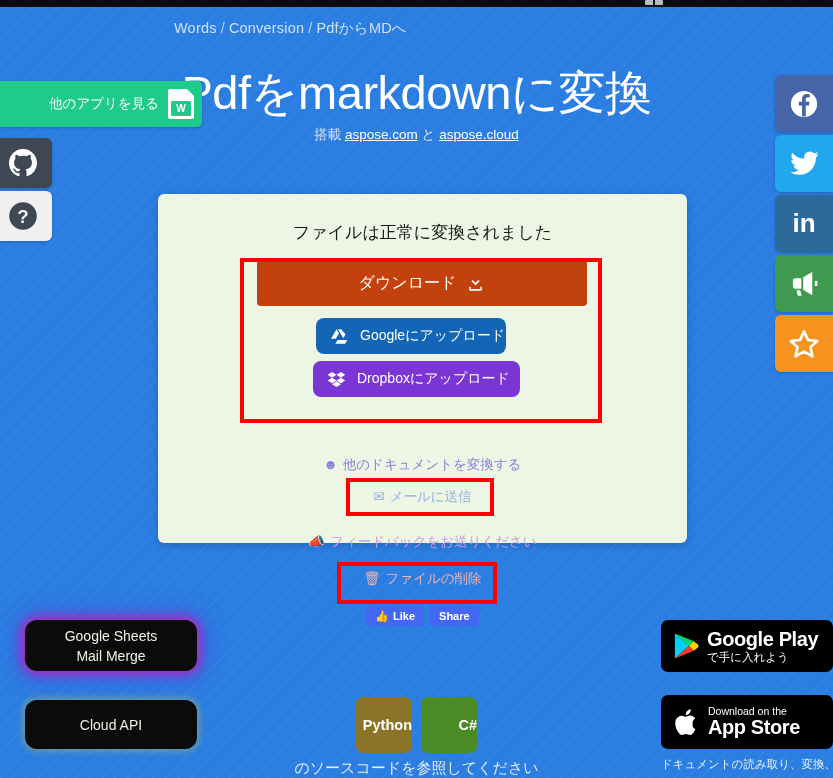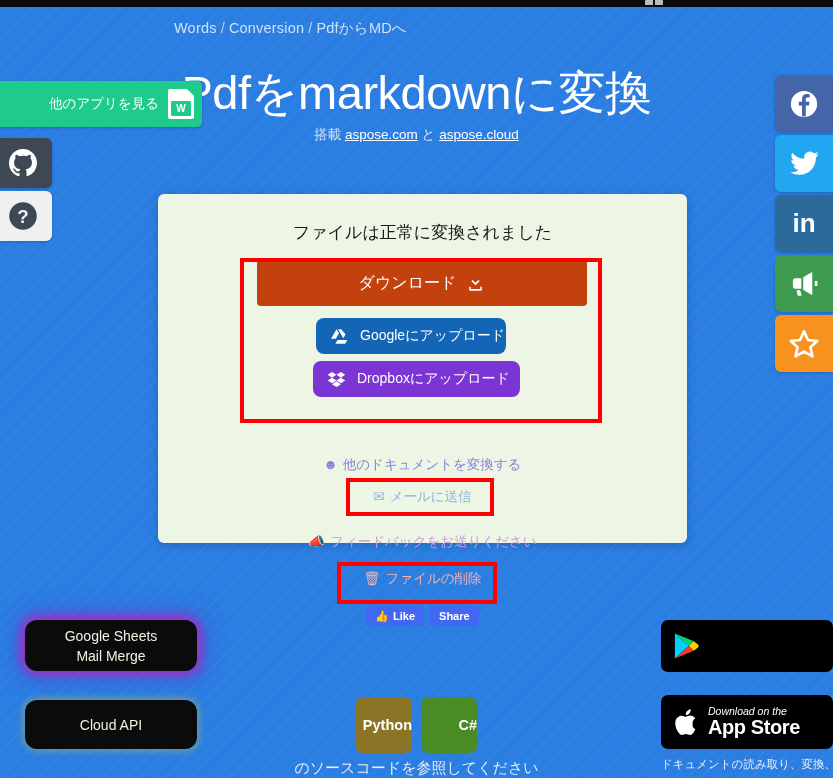--- a/index.html
+++ b/index.html
@@ -179,21 +179,21 @@
   }
 
   
   .badge {
     position: absolute; background: #000000; border-radius: 7px; z-index: 40;
     display: flex; align-items: center; gap: 8px; padding: 0 12px; cursor: pointer;
   }
   .badge-play { left: 661px; top: 620px; width: 172px; height: 52px; }
   .badge-apple { left: 661px; top: 695px; width: 172px; height: 54px; }
   .badge-txt { color: #ffffff; line-height: 1.08; }
-  .badge-txt .small { font-size: 10.5px; display: block; font-style: italic; }
+  .badge-txt .small { font-size: 10.5px; display: block; }
   .badge-txt .big { font-size: 20px; font-weight: bold; display: block; letter-spacing: -.4px; }
   .badge-txt .small-ja { font-size: 11.5px; display: block; }
 
   .play-tri {
     width: 0; height: 0; flex: none; position: relative; width: 26px; height: 28px;
   }
 
   
   .lang-wrap {
     position: absolute; left: 0; top: 697px; width: 833px;
@@ -361,20 +361,24 @@
   <span>Cloud API</span>
 </div>
 
 <div class="badge badge-play">
   <svg class="play-tri" viewBox="0 0 28 30">
     <path fill="#00d0ff" d="M2 1.5 17 15 2 28.5z"></path>
     <path fill="#00f07a" d="M2 1.5 17 15 22.5 9.8z" opacity=".9"></path>
     <path fill="#ffd400" d="M17 15l5.5 5.2 4.2-3.6c1.1-1 1.1-2.2 0-3.2l-4.2-3.6z"></path>
     <path fill="#f4392e" d="M2 28.5 17 15l5.5 5.2z"></path>
   </svg>
+  <span class="badge-txt">
+    <span class="big">Google Play</span>
+    <span class="small-ja">で手に入れよう</span>
+  </span>
 </div>
 
 <div class="badge badge-apple">
   <svg width="27" height="31" viewBox="0 0 24 28" fill="#ffffff">
     <path d="M17.5 14.6c0-3 2.4-4.4 2.5-4.5-1.4-2-3.5-2.3-4.2-2.3-1.8-.2-3.5 1-4.4
       1-.9 0-2.3-1-3.8-1-2 .03-3.8 1.14-4.8 2.9-2 3.6-.5 8.8 1.5 11.7 1 1.4 2.1 3 3.6
       2.9 1.4-.06 2-.92 3.7-.92 1.7 0 2.2.92 3.7.9 1.5-.03 2.5-1.4 3.4-2.8.7-1 1.3-2.3
       1.3-2.4 0-.04-2.5-1-2.5-3.5zM14.7 5.6c.8-1 1.3-2.3 1.2-3.6-1.1.04-2.5.74-3.3
       1.7-.7.83-1.4 2.2-1.2 3.5 1.3.1 2.5-.63 3.3-1.6z"></path>
   </svg>

